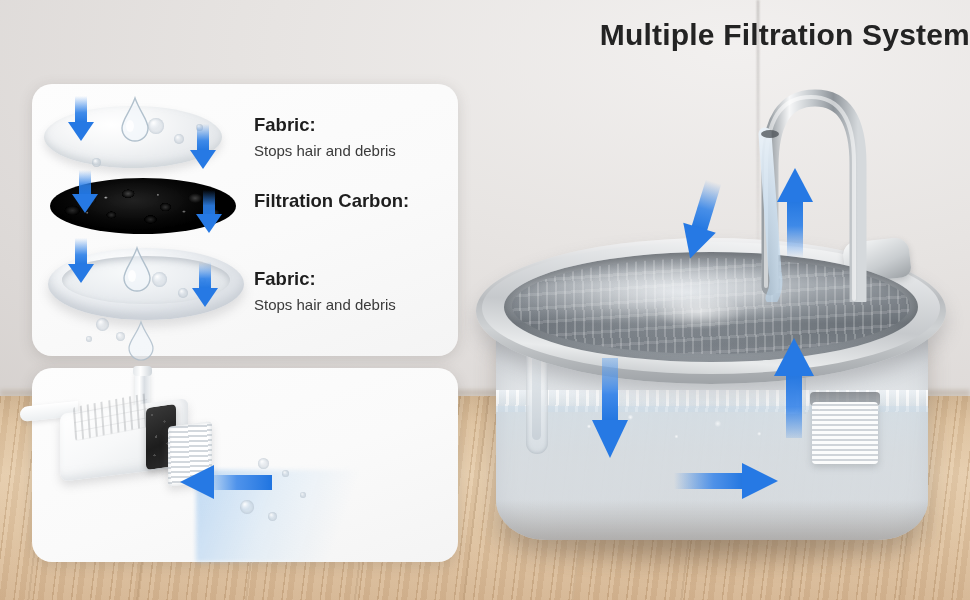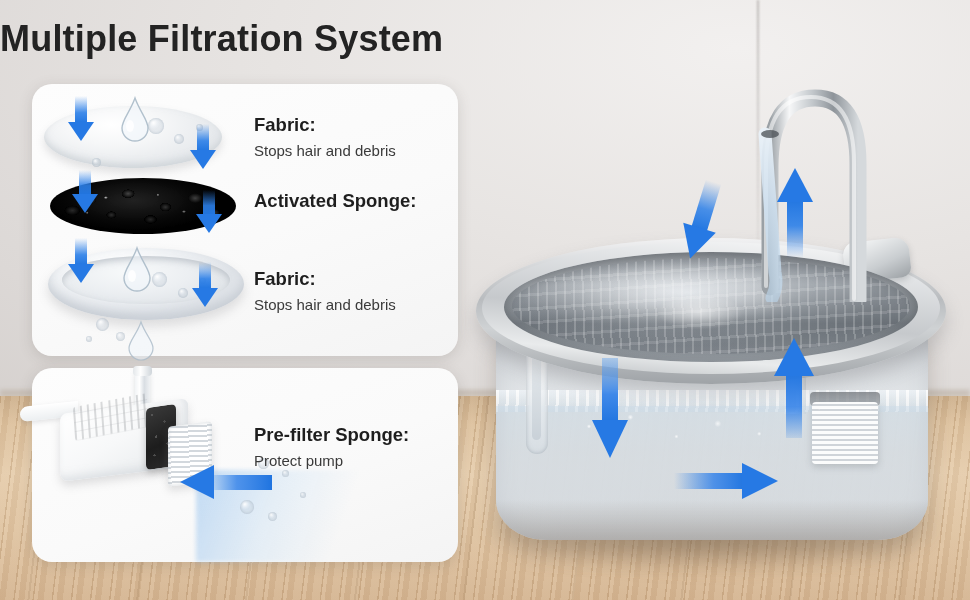--- a/index.html
+++ b/index.html
@@ -50,22 +50,22 @@
   }
   .floor-shadow{
     position:absolute;left:430px;top:470px;width:560px;height:120px;
     background:radial-gradient(55% 50% at 50% 50%, rgba(92,66,40,.38) 0%, rgba(92,66,40,.16) 48%, rgba(92,66,40,0) 76%);
     filter:blur(7px);
   }
 
   
   .title{
     position:absolute;left:0;right:0;top:18px;
-    text-align:left;
-    font-size:36px;font-weight:bold;color:#232323;
+    text-align:right;
+    font-size:30px;font-weight:bold;color:#232323;
     letter-spacing:.2px;
   }
 
   
   .card{
     position:absolute;
     background:linear-gradient(160deg,#fdfdfd 0%,#fafafa 55%,#f4f4f4 100%);
     border-radius:20px;
     box-shadow:0 3px 14px rgba(90,85,80,.18);
   }
@@ -528,21 +528,21 @@
       <rect x="9" y="0" width="12" height="28" fill="url(#fa1)"></rect>
       <polygon points="2,26 28,26 15,45" fill="#2679e4"></polygon>
     </svg>
   </div>
 
   <div class="txt-group" style="left:254px;top:114px;width:200px;">
     <div class="txt-title">Fabric:</div>
     <div class="txt-sub">Stops hair and debris</div>
   </div>
   <div class="txt-group" style="left:254px;top:190px;width:200px;">
-    <div class="txt-title">Activated Sponge:</div>
+    <div class="txt-title">Filtration Carbon:</div>
   </div>
   <div class="txt-group" style="left:254px;top:268px;width:200px;">
     <div class="txt-title">Fabric:</div>
     <div class="txt-sub">Stops hair and debris</div>
   </div>
 
   <div class="card" id="card-pump"></div>
 
   <div class="pump-water"></div>
   <div class="pump-cable"></div>
@@ -568,18 +568,14 @@
       </g>
     </svg>
   </div>
 
   <div class="bub" style="left:258px;top:458px;width:11px;height:11px;"></div>
   <div class="bub" style="left:282px;top:470px;width:7px;height:7px;"></div>
   <div class="bub" style="left:240px;top:500px;width:14px;height:14px;"></div>
   <div class="bub" style="left:268px;top:512px;width:9px;height:9px;"></div>
   <div class="bub" style="left:300px;top:492px;width:6px;height:6px;"></div>
 
-  <div class="txt-group" style="left:254px;top:424px;width:200px;">
-    <div class="txt-title">Pre-filter Sponge:</div>
-    <div class="txt-sub">Protect pump</div>
-  </div>
 
 </div>
 
 </body></html>

